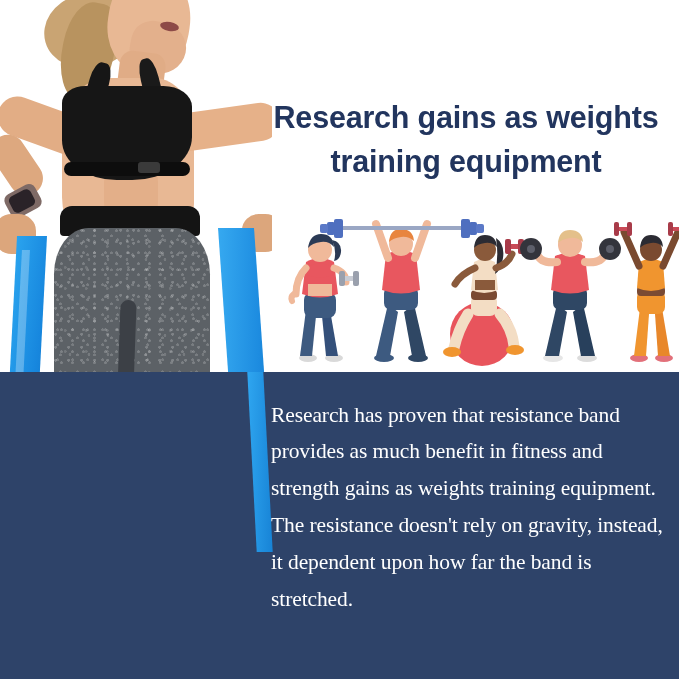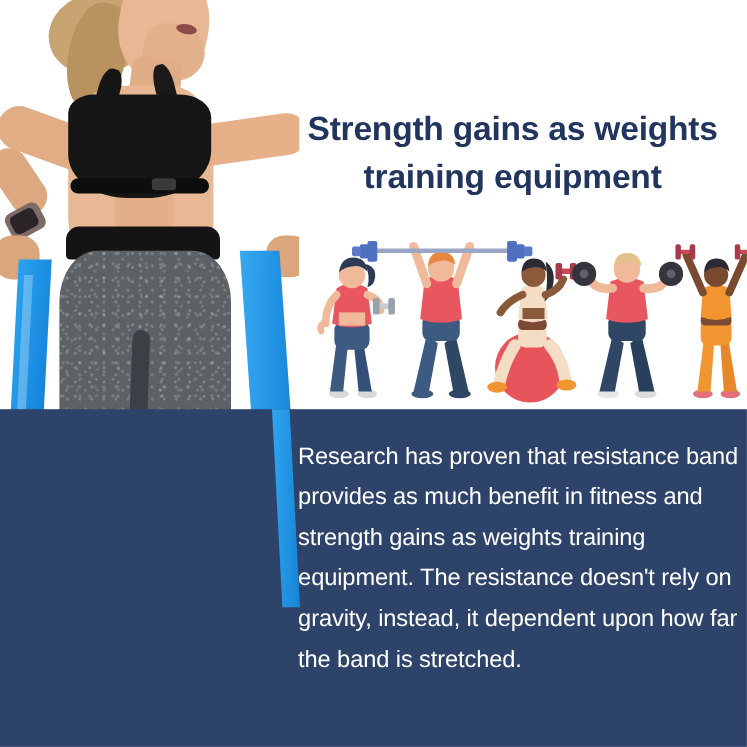--- a/index.html
+++ b/index.html
@@ -34,20 +34,21 @@
     text-align:center;
   }
 
   
   .body-copy{
     position:absolute;left:271px;top:375px;width:400px;
     color:#ffffff;
     font-size:21.5px;
     line-height:1.72;
     letter-spacing:-0.1px;
+    font-family:Liberation Serif, serif;
   }
 
   
   .photo{
     position:absolute;left:0;top:0;width:272px;height:679px;
     overflow:hidden;
   }
 
   
   .hair{
@@ -297,21 +298,21 @@
     <div class="swoosh-l"></div>
 
     <span class="sr">Woman in black sports bra and gray leggings stretching a blue resistance band under her sneakers</span>
   </div>
 
   <div class="band-bottom"></div>
   <div class="band-left"></div>
   <div class="band-shine"></div>
   <div class="band-right"></div>
 
-  <h1 class="headline">Strength gains as weights training equipment</h1>
+  <h1 class="headline">Research gains as weights training equipment</h1>
 
   <div class="illus">
     <svg width="407" height="154" viewBox="0 0 407 154">
 
       <g>
         <ellipse cx="36" cy="140" rx="9" ry="4" fill="#d9d9d9"></ellipse>
         <ellipse cx="62" cy="140" rx="9" ry="4" fill="#d9d9d9"></ellipse>
         <path d="M34 92 L28 138 L40 138 L44 98 Z" fill="#3d5a80"></path>
         <path d="M58 92 L66 138 L54 138 L50 98 Z" fill="#34507a"></path>
         <rect x="32" y="74" width="32" height="26" rx="8" fill="#3d5a80"></rect>

